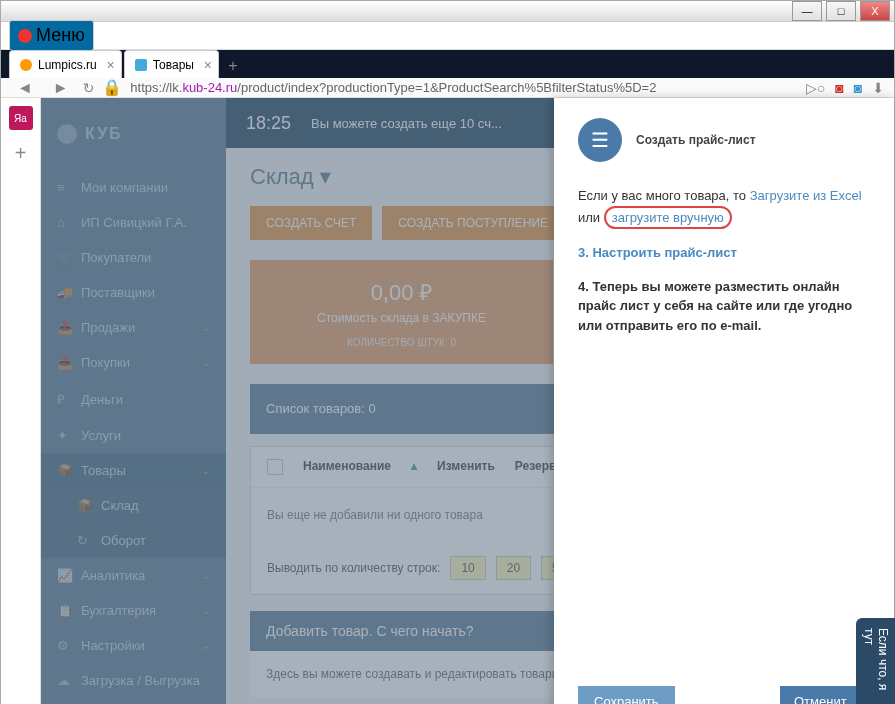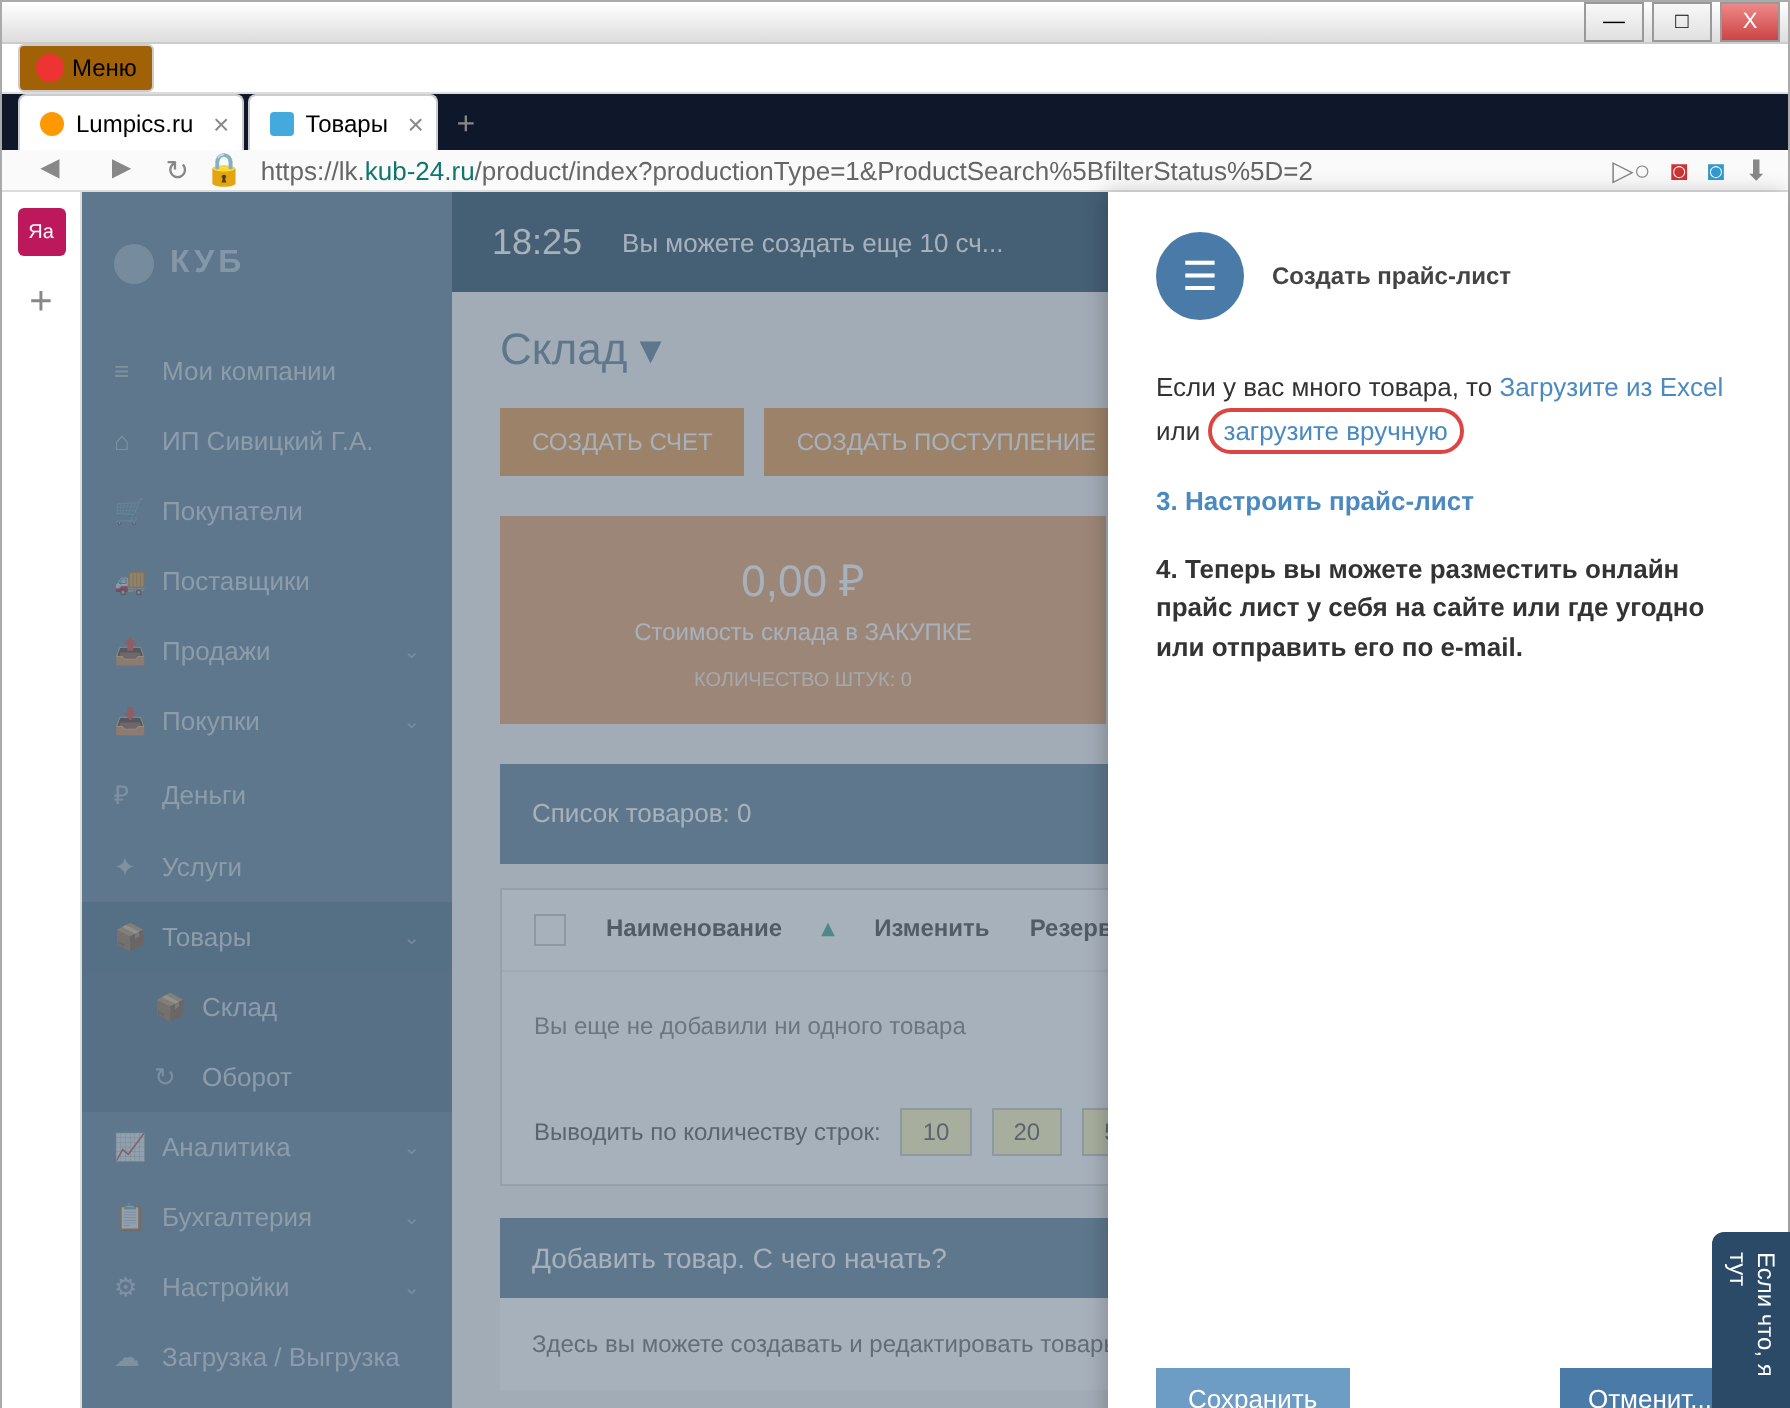--- a/index.html
+++ b/index.html
@@ -3,34 +3,34 @@
 <meta charset="utf-8">
 <style>
 *{margin:0;padding:0;box-sizing:border-box;font-family:Arial,sans-serif}
 body{background:#e8e8e8;width:895px;height:704px;overflow:hidden;position:relative}
 .window{background:#fff;border:1px solid #aaa;height:704px;display:flex;flex-direction:column}
 .titlebar{height:28px;background:linear-gradient(#fff,#ddd);display:flex;justify-content:flex-end;align-items:center;padding:0 4px;border-bottom:1px solid #ccc}
 .win-btns{display:flex;gap:4px}
 .win-btn{width:30px;height:20px;border:1px solid #999;background:linear-gradient(#f8f8f8,#e0e0e0);font-size:11px;display:flex;align-items:center;justify-content:center}
 .win-close{background:linear-gradient(#e88,#c44);color:#fff}
 .menubar{height:28px;display:flex;align-items:center;padding:0 8px;gap:12px;border-bottom:1px solid #ddd}
-.menu-btn{display:flex;align-items:center;gap:4px;font-size:12px;padding:4px 8px;border:1px solid #ccc;border-radius:3px;background:#a16207}
+.menu-btn{display:flex;align-items:center;gap:4px;font-size:18px;padding:4px 8px;border:1px solid #ccc;border-radius:3px;background:#0369a1}
 .opera-icon{width:14px;height:14px;background:#e33;border-radius:50%}
 .tabs{height:32px;display:flex;align-items:flex-end;padding:0 8px;background:#0f172a}
 .tab{height:28px;padding:0 24px 0 10px;display:flex;align-items:center;gap:6px;font-size:12px;border:1px solid #ccc;border-bottom:none;border-radius:4px 4px 0 0;background:#fff;position:relative;margin-right:2px}
 .tab-close{position:absolute;right:6px;font-size:14px;color:#888}
 .tab-new{width:24px;height:24px;display:flex;align-items:center;justify-content:center;color:#888;font-size:16px}
 .lump-icon{width:12px;height:12px;background:#f90;border-radius:50%}
 .cube-icon{width:12px;height:12px;background:#4ad;border-radius:2px}
 .addrbar{height:34px;display:flex;align-items:center;padding:0 10px;gap:8px;border-bottom:1px solid #ddd;background:#fafafa}
 .nav-arrow{font-size:16px;color:#888;padding:0 6px}
 .reload{font-size:14px;color:#888}
 .lock{color:#2a2}
 .url{flex:1;font-size:13px;color:#666}
-.url .domain{color:#0f766e}
+.url .domain{color:#a21caf}
 .addr-icons{display:flex;gap:10px;align-items:center;color:#888;font-size:14px}
 .content{flex:1;display:flex;position:relative}
 .left-strip{width:40px;background:#fff;border-right:1px solid #ddd;display:flex;flex-direction:column;align-items:center;padding-top:8px;gap:12px}
 .strip-icon{width:24px;height:24px;background:#be185d;border-radius:3px;font-size:10px;color:#fff;display:flex;align-items:center;justify-content:center}
 .strip-plus{font-size:20px;color:#888}
 .overlay{position:absolute;left:40px;top:0;right:0;bottom:0;background:rgba(80,100,120,0.5);z-index:5}
 .sidebar{width:185px;background:#6d8aa0;color:#c8d4de;font-size:13px;position:relative;z-index:3}
 .logo{padding:26px 16px;display:flex;align-items:center;gap:8px;color:#b8cad8}
 .logo-icon{width:20px;height:20px;background:#9db4c5;border-radius:50%}
 .logo-text{font-size:16px;font-weight:bold;letter-spacing:2px}

